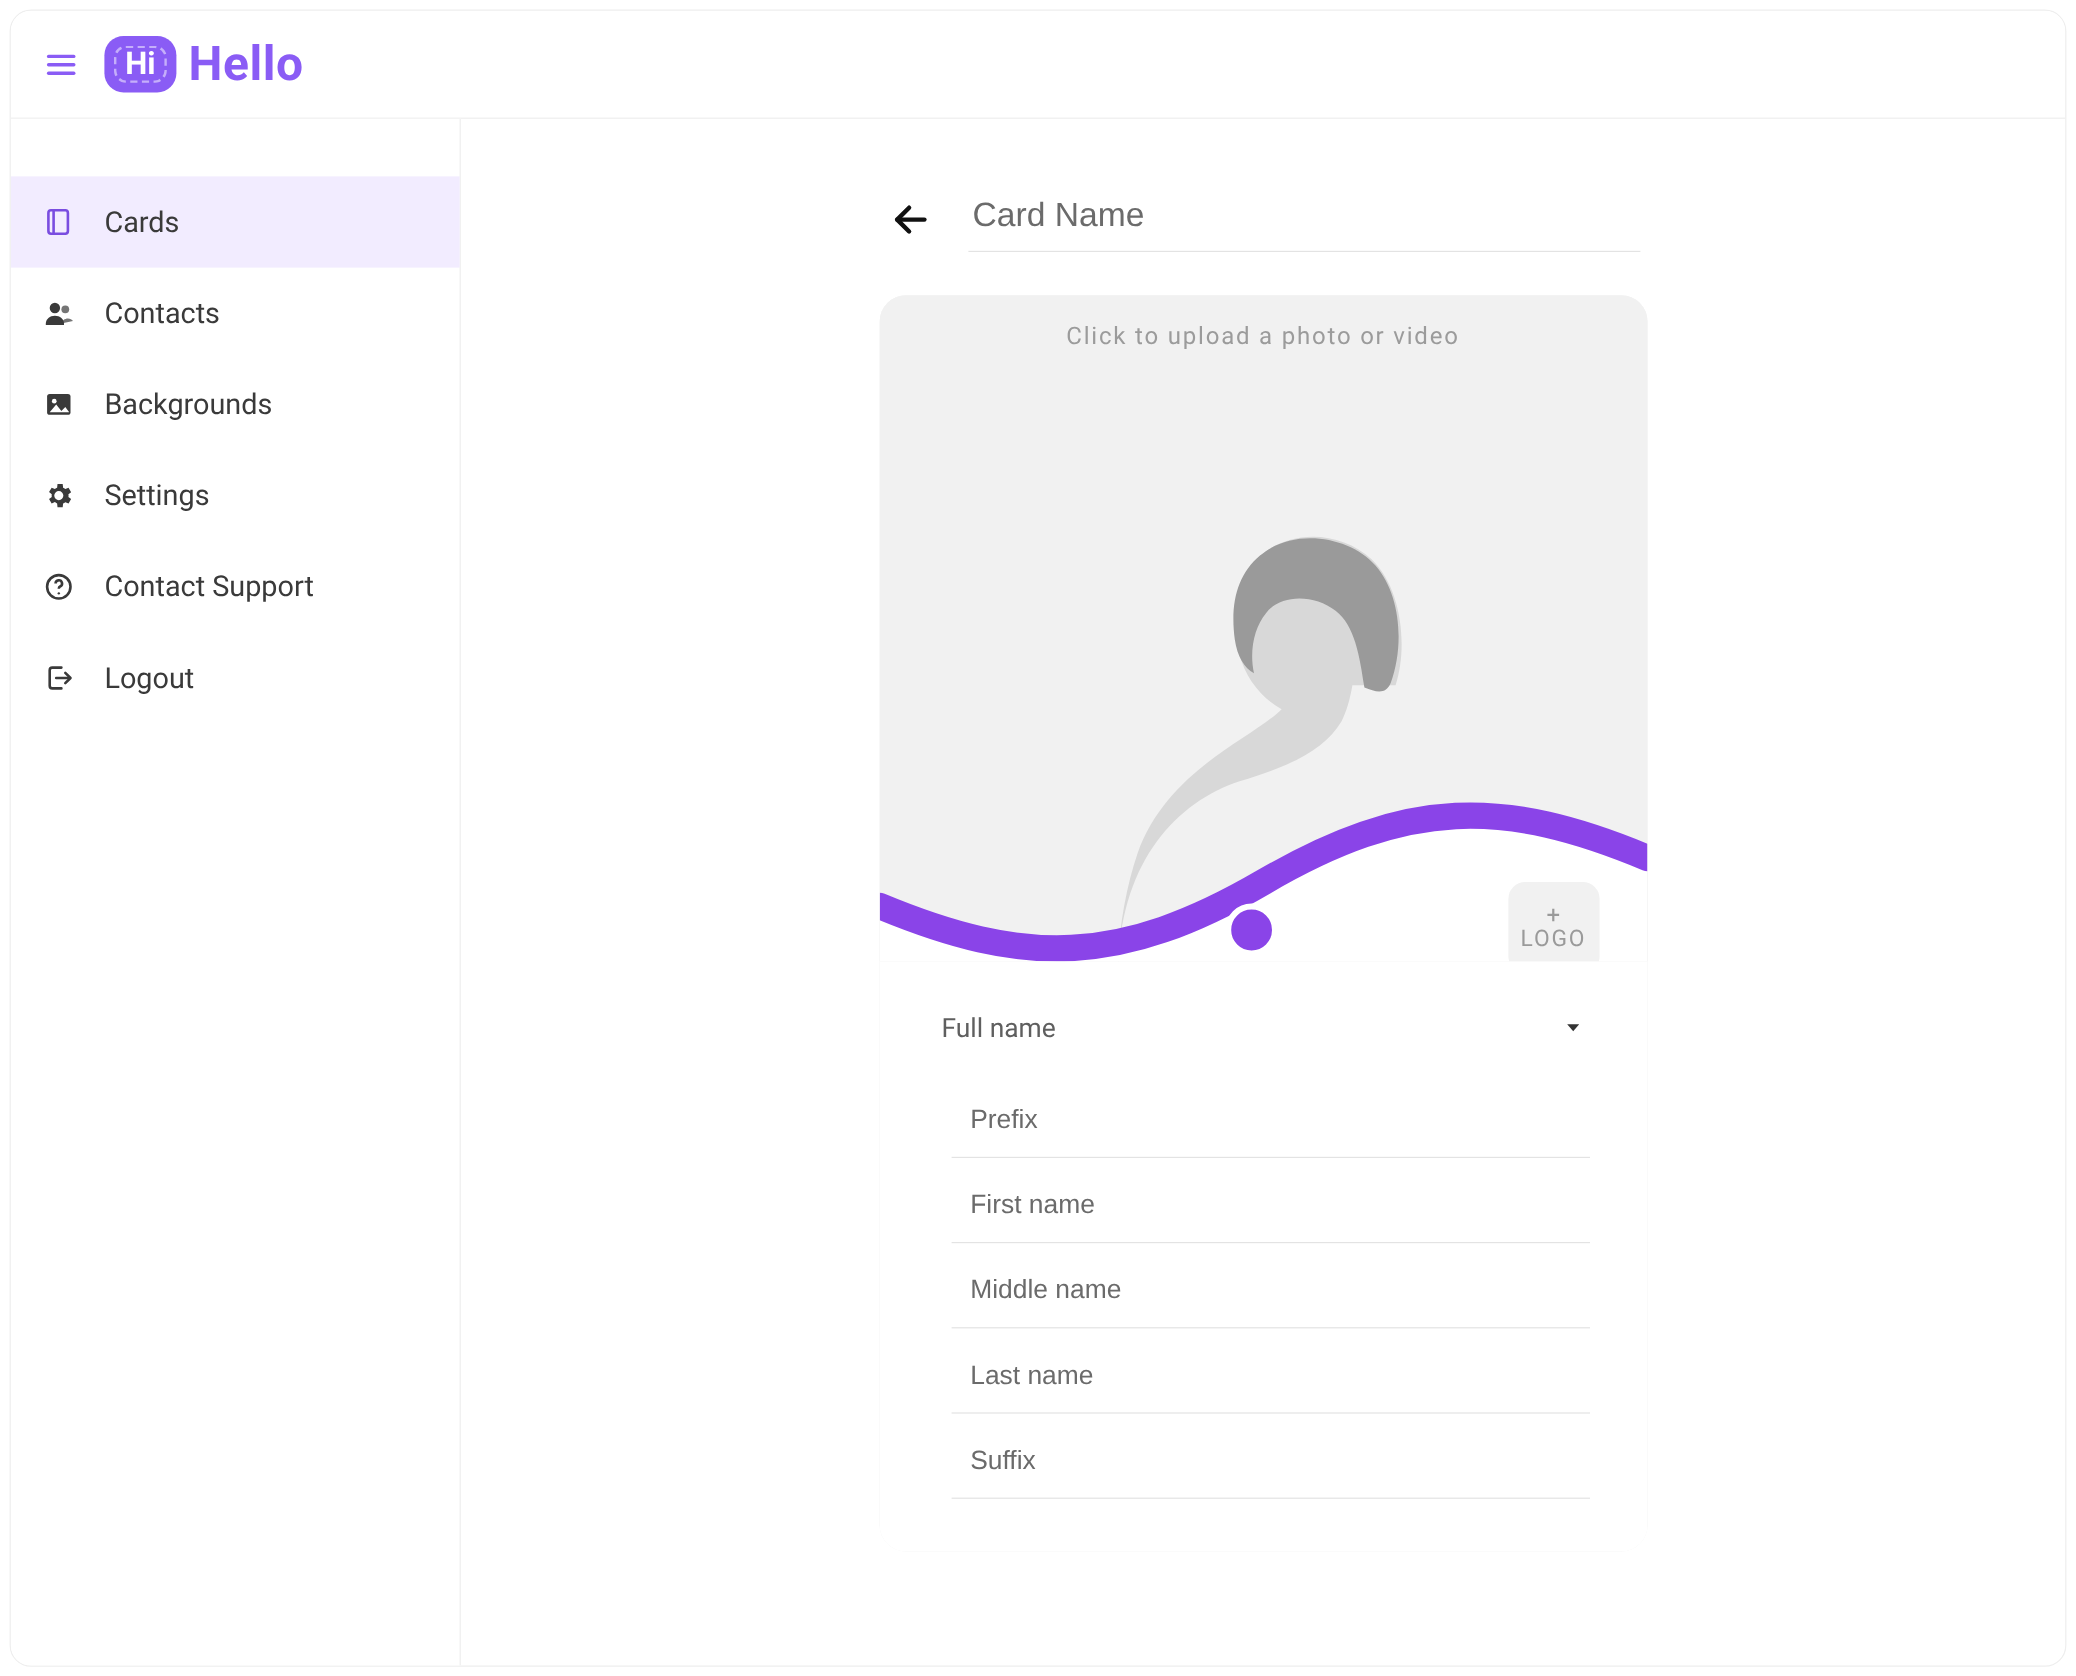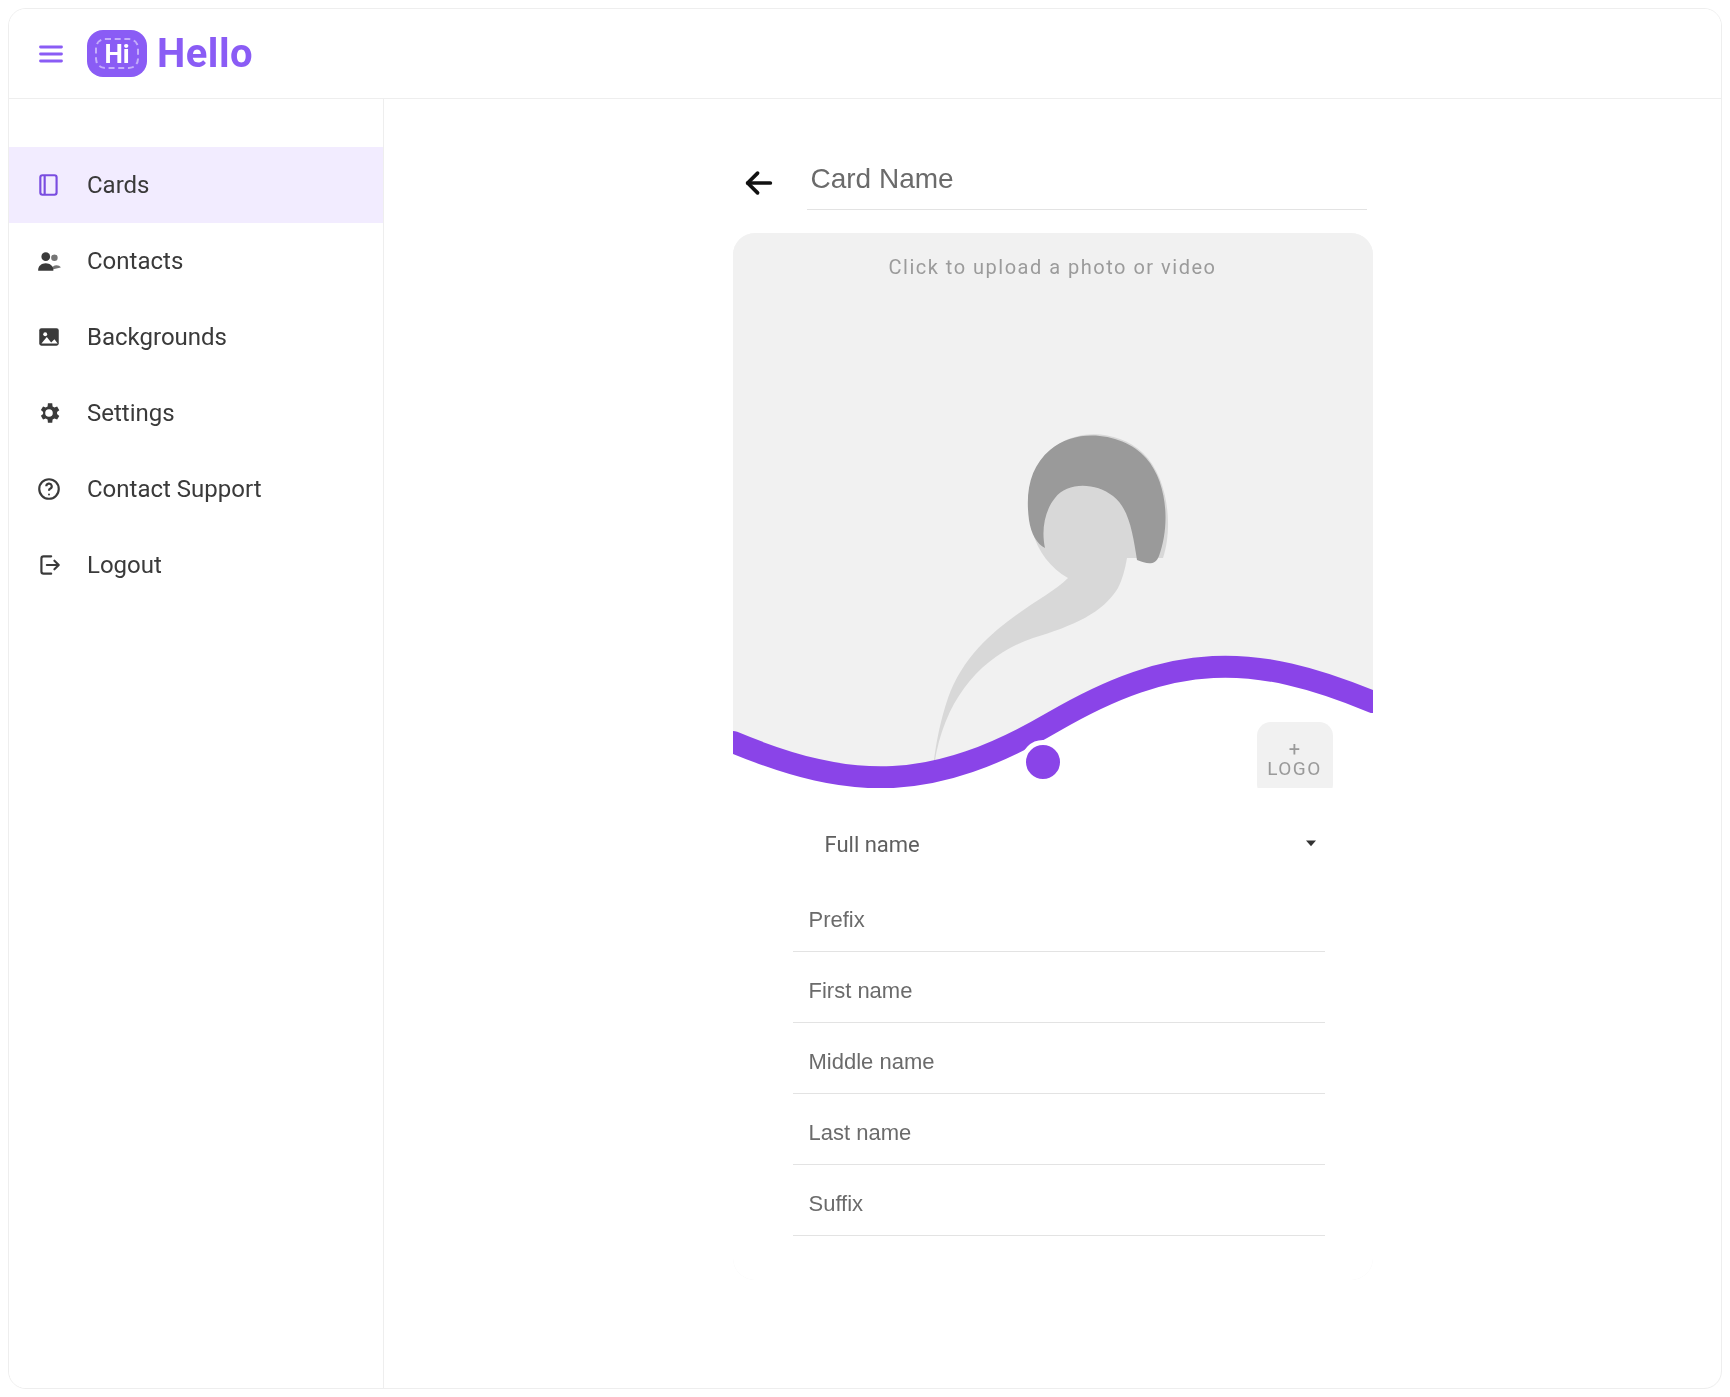--- a/index.html
+++ b/index.html
@@ -87,21 +87,21 @@
   }
   .side-item.active { background: #f2ecff; margin-top: 44px; }
   .side-icon { width: 28px; height: 28px; display:flex; align-items:center; justify-content:center; color:#3a3a3a;}
   .side-icon svg { width: 26px; height: 26px; }
   .side-item.active .side-icon { color: #7a4de0; }
 
   
   .main { flex:1; overflow:auto; display:flex; justify-content:center; padding-top: 56px; }
   .editor { width: 640px; }
 
-  .title-row { display:flex; align-items:center; gap: 28px; margin-bottom: 23px; padding: 0 6px;}
+  .title-row { display:flex; align-items:center; gap: 28px; margin-bottom: 36px; padding: 0 6px;}
   .back-btn { width:40px; height:40px; display:flex; align-items:center; justify-content:center; cursor:pointer; color:#111;}
   .back-btn svg { width:34px; height:34px; }
   .card-name-input {
     flex:1;
     border: none;
     border-bottom: 1px solid #e3e3e3;
     font-size: 28px;
     color: #5a5a5a;
     padding: 8px 4px 14px 4px;
     outline: none;
@@ -170,21 +170,21 @@
   .logo-chip .plus { font-size: 20px; line-height: 16px; }
   .logo-chip .lbl { font-size: 19px; letter-spacing: 1.5px; }
 
   
   .form-area { background:#fff; padding: 26px 48px 40px 48px; }
   .fullname-row {
     display:flex; justify-content:space-between; align-items:center;
     padding: 18px 4px 28px 4px;
     cursor:pointer;
   }
-  .fullname-row .label { font-size: 22px; color:#5f5f5f;margin-left:40px; }
+  .fullname-row .label { font-size: 22px; color:#5f5f5f; }
   .fullname-row .caret svg { width:20px; height:20px; color:#333; }
 
   .field {
     border:none;
     border-bottom: 1px solid #e3e3e3;
     width: 100%;
     font-size: 22px;
     color:#701a75;
     padding: 22px 4px 18px 16px;
     outline:none;

